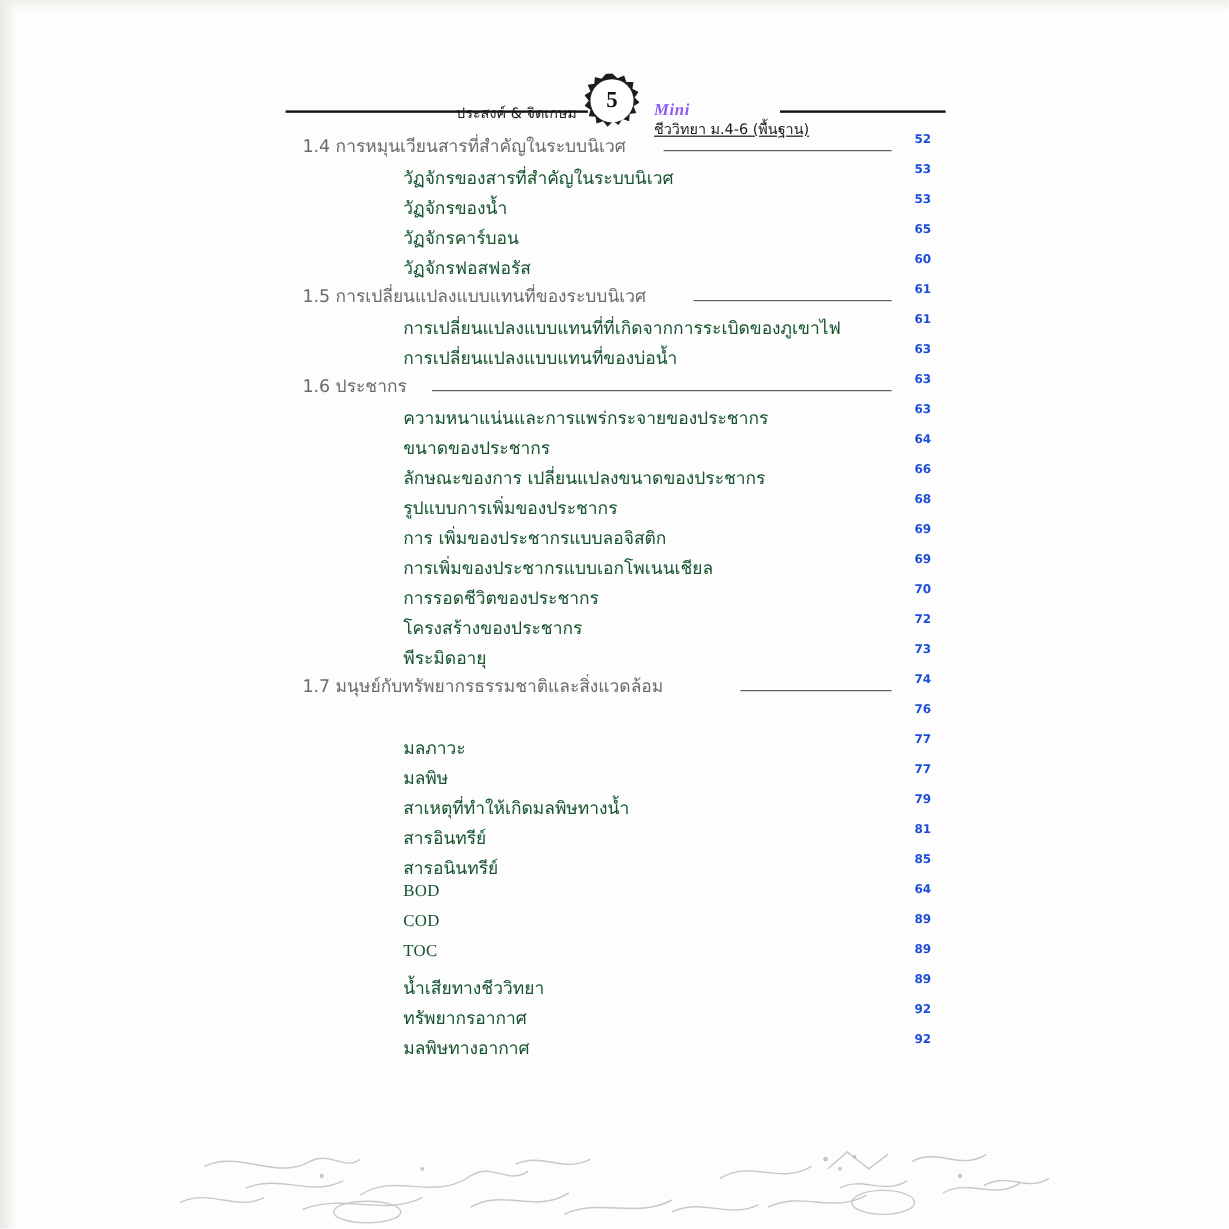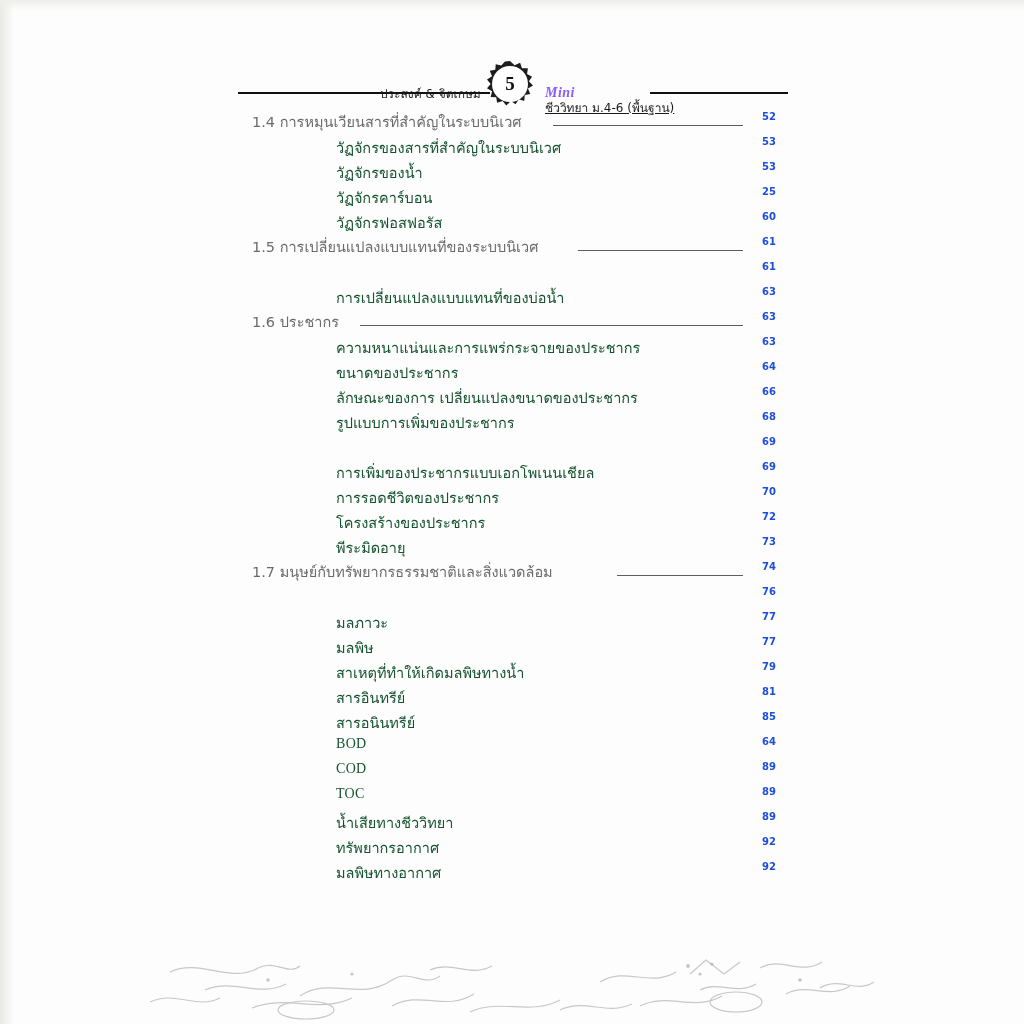--- a/index.html
+++ b/index.html
@@ -227,32 +227,33 @@
       <div class="toc-row sub">
         <span class="label">วัฏจักรของสารที่สำคัญในระบบนิเวศ</span>
         <span class="pageno">53</span>
       </div>
       <div class="toc-row sub">
         <span class="label">วัฏจักรของน้ำ</span>
         <span class="pageno">53</span>
       </div>
       <div class="toc-row sub">
         <span class="label">วัฏจักรคาร์บอน</span>
-        <span class="pageno">25</span>
+        <span class="pageno">65</span>
       </div>
       <div class="toc-row sub">
         <span class="label">วัฏจักรฟอสฟอรัส</span>
         <span class="pageno">60</span>
       </div>
       <div class="toc-row section">
         <span class="label">1.5  การเปลี่ยนแปลงแบบแทนที่ของระบบนิเวศ</span>
         <span class="rule" style="left: 578px; width: 165px;"></span>
         <span class="pageno">61</span>
       </div>
       <div class="toc-row sub">
+        <span class="label">การเปลี่ยนแปลงแบบแทนที่ที่เกิดจากการระเบิดของภูเขาไฟ</span>
         <span class="pageno">61</span>
       </div>
       <div class="toc-row sub">
         <span class="label">การเปลี่ยนแปลงแบบแทนที่ของบ่อน้ำ</span>
         <span class="pageno">63</span>
       </div>
       <div class="toc-row section">
         <span class="label">1.6  ประชากร</span>
         <span class="rule" style="left: 360px; width: 383px;"></span>
         <span class="pageno">63</span>
@@ -267,20 +268,21 @@
       </div>
       <div class="toc-row sub">
         <span class="label">ลักษณะของการ เปลี่ยนแปลงขนาดของประชากร</span>
         <span class="pageno">66</span>
       </div>
       <div class="toc-row sub">
         <span class="label">รูปแบบการเพิ่มของประชากร</span>
         <span class="pageno">68</span>
       </div>
       <div class="toc-row sub">
+        <span class="label">การ เพิ่มของประชากรแบบลอจิสติก</span>
         <span class="pageno">69</span>
       </div>
       <div class="toc-row sub">
         <span class="label">การเพิ่มของประชากรแบบเอกโพเนนเชียล</span>
         <span class="pageno">69</span>
       </div>
       <div class="toc-row sub">
         <span class="label">การรอดชีวิตของประชากร</span>
         <span class="pageno">70</span>
       </div>

